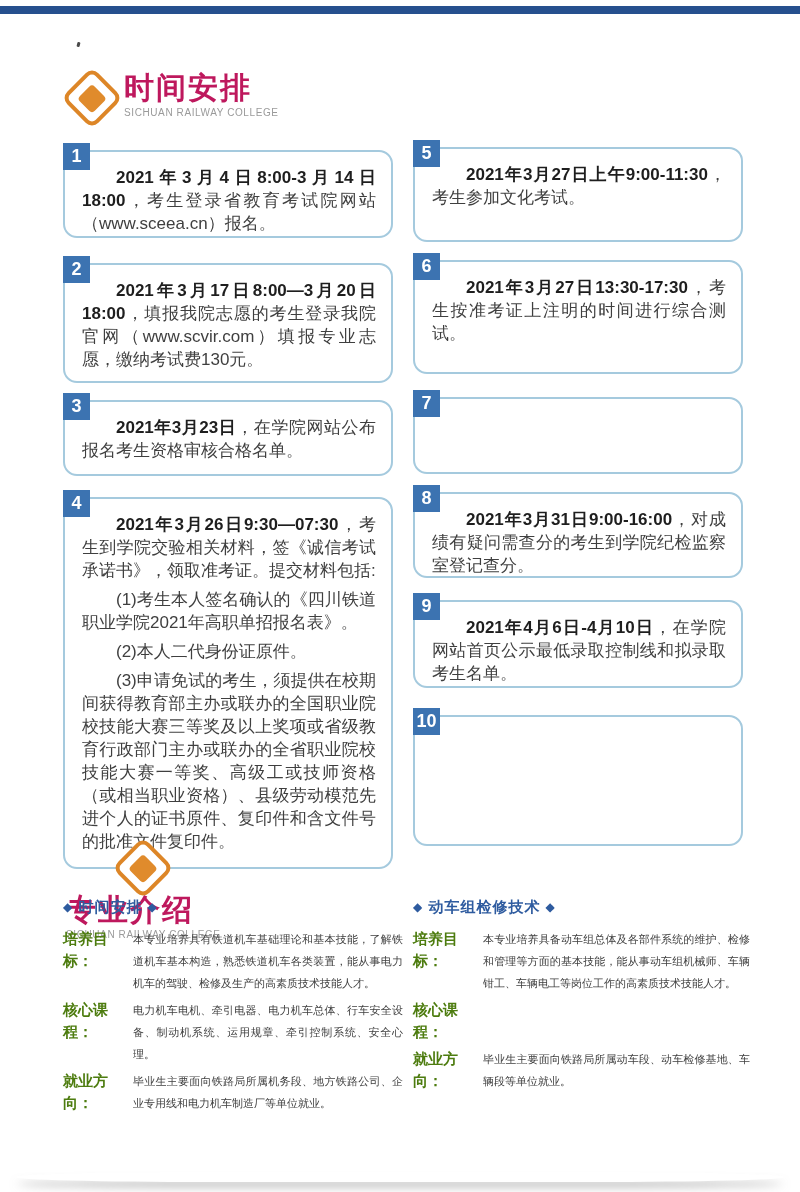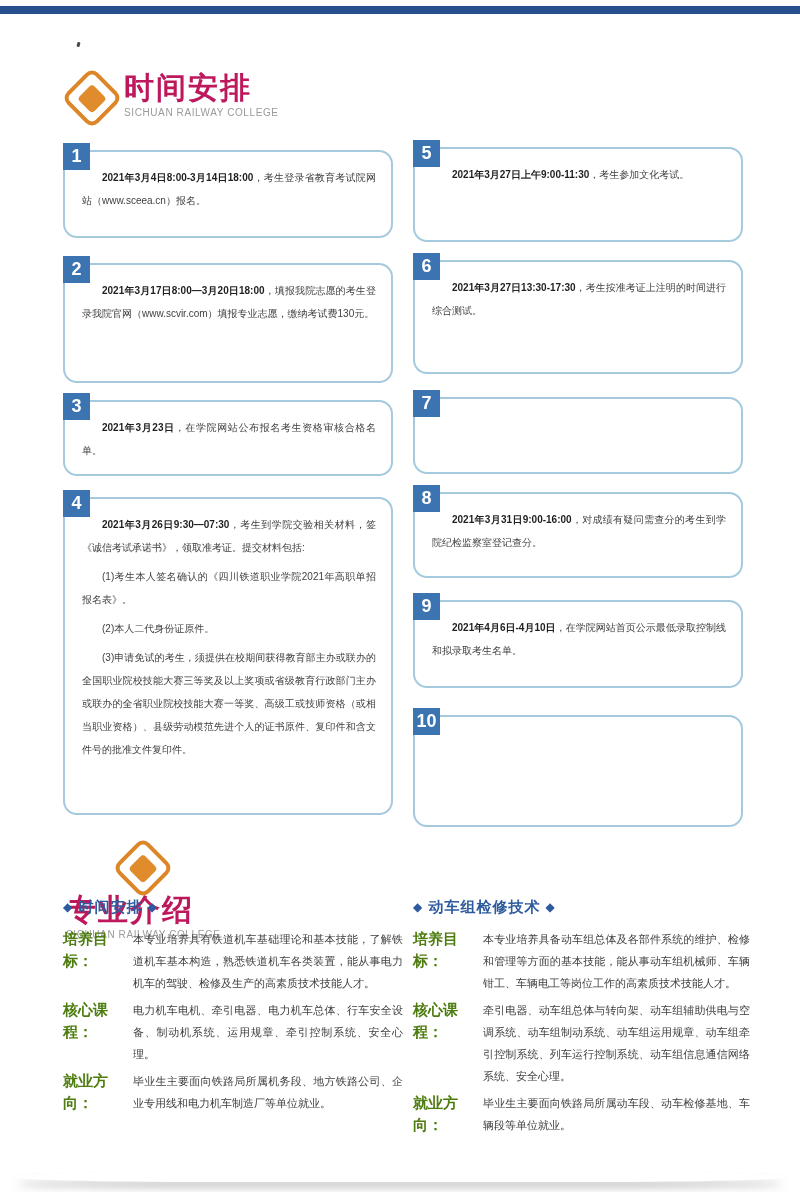--- a/index.html
+++ b/index.html
@@ -29,21 +29,21 @@
 
   
   .col{position:absolute;width:330px;}
   .col-l{left:63px;top:140px;height:700px;}
   .col-r{left:413px;top:140px;height:700px;}
   .box{
     position:absolute;left:0;width:330px;box-sizing:border-box;
     border:2px solid #a5cade;border-radius:14px;background:#fff;
     padding:14px 15px 0 17px;
   }
-  .box p{margin:0;text-indent:2em;text-align:justify;font-size:10px;line-height:23px;color:#3f3f3f;}
+  .box p{margin:0;text-indent:2em;text-align:justify;font-size:17px;line-height:23px;color:#3f3f3f;}
   .box p b{color:#1e1e1e;font-weight:700;}
   .box p.sub{margin-top:6px;}
   .badge{
     position:absolute;top:-9px;left:-2px;width:27px;height:27px;
     background:#3c73b1;color:#fff;font-size:18px;font-weight:700;
     text-align:center;line-height:27px;
   }
 
   
   .mcol{position:absolute;width:340px;top:898px;}
@@ -114,21 +114,21 @@
       <div class="badge">7</div>
     </div>
     <div class="box" style="top:352px;height:86px;">
       <div class="badge">8</div>
       <p><b>2021年3月31日9:00-16:00</b><span>，对成绩有疑问需查分的考生到学院纪检监察室登记查分。</span></p>
     </div>
     <div class="box" style="top:460px;height:88px;">
       <div class="badge">9</div>
       <p><b>2021年4月6日-4月10日</b><span>，在学院网站首页公示最低录取控制线和拟录取考生名单。</span></p>
     </div>
-    <div class="box" style="top:575px;height:112px;">
+    <div class="box" style="top:575px;height:131px;">
       <div class="badge">10</div>
     </div>
   </div>
 
   <div class="sec-head head2">
     <div class="dlogo">
       <div class="outer">
           <div class="inner"></div>
         </div>
     </div>
@@ -163,21 +163,20 @@
       <span class="dm">◆</span>
       <span>动车组检修技术</span>
       <span class="dm">◆</span>
     </div>
     <div class="mrow">
       <div class="mlabel">培养目标：</div>
       <div class="mval">本专业培养具备动车组总体及各部件系统的维护、检修和管理等方面的基本技能，能从事动车组机械师、车辆钳工、车辆电工等岗位工作的高素质技术技能人才。</div>
     </div>
     <div class="mrow">
       <div class="mlabel">核心课程：</div>
-      <div class="mval">牵引电器、动车组总体与转向架、动车组辅助供电与空调系统、动车组制动系统、动车组运用规章、动车组牵引控制系统、列车运行控制系统、动车组信息通信网络系统、安全心理。</div>
     </div>
     <div class="mrow">
       <div class="mlabel">就业方向：</div>
       <div class="mval">毕业生主要面向铁路局所属动车段、动车检修基地、车辆段等单位就业。</div>
     </div>
   </div>
 
   <div class="page-shadow"></div>
 </div>
 

